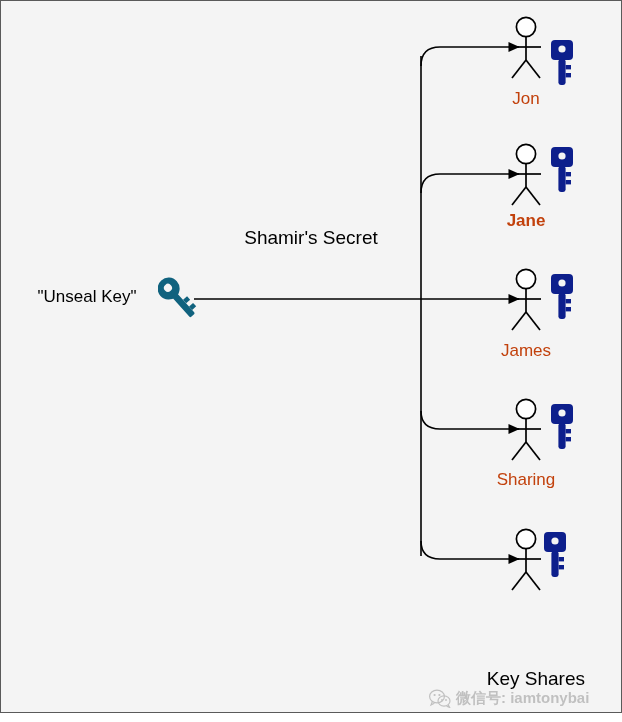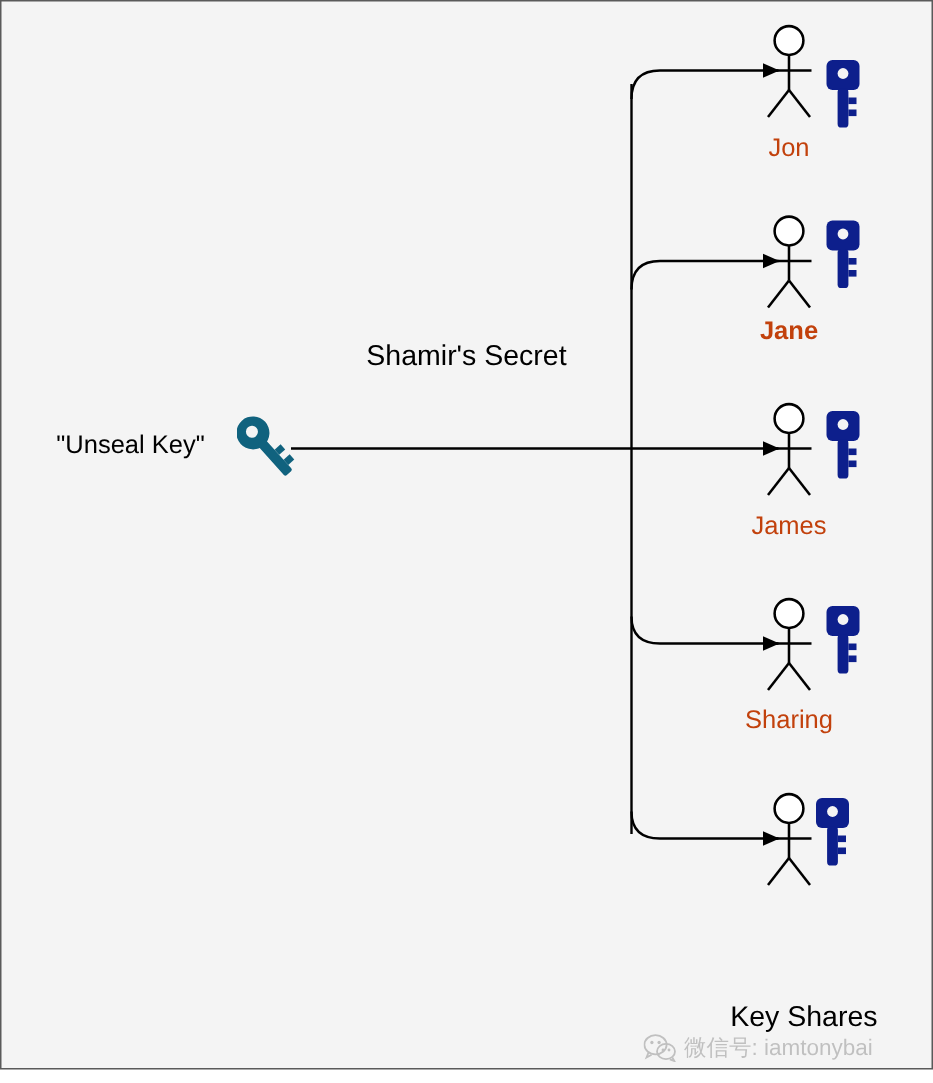--- a/index.html
+++ b/index.html
@@ -82,20 +82,21 @@
     white-space: nowrap;
   }
   #watermark {
     position: absolute;
     left: 428px;
     top: 688px;
     display: flex;
     align-items: center;
     gap: 5px;
     opacity: 0.30;
+    font-weight: bold;
   }
   #watermark-text {
     font-size: 15px;
     color: #4a4a4a;
     white-space: nowrap;
   }
 </style>
 </head>
 <body>
 

